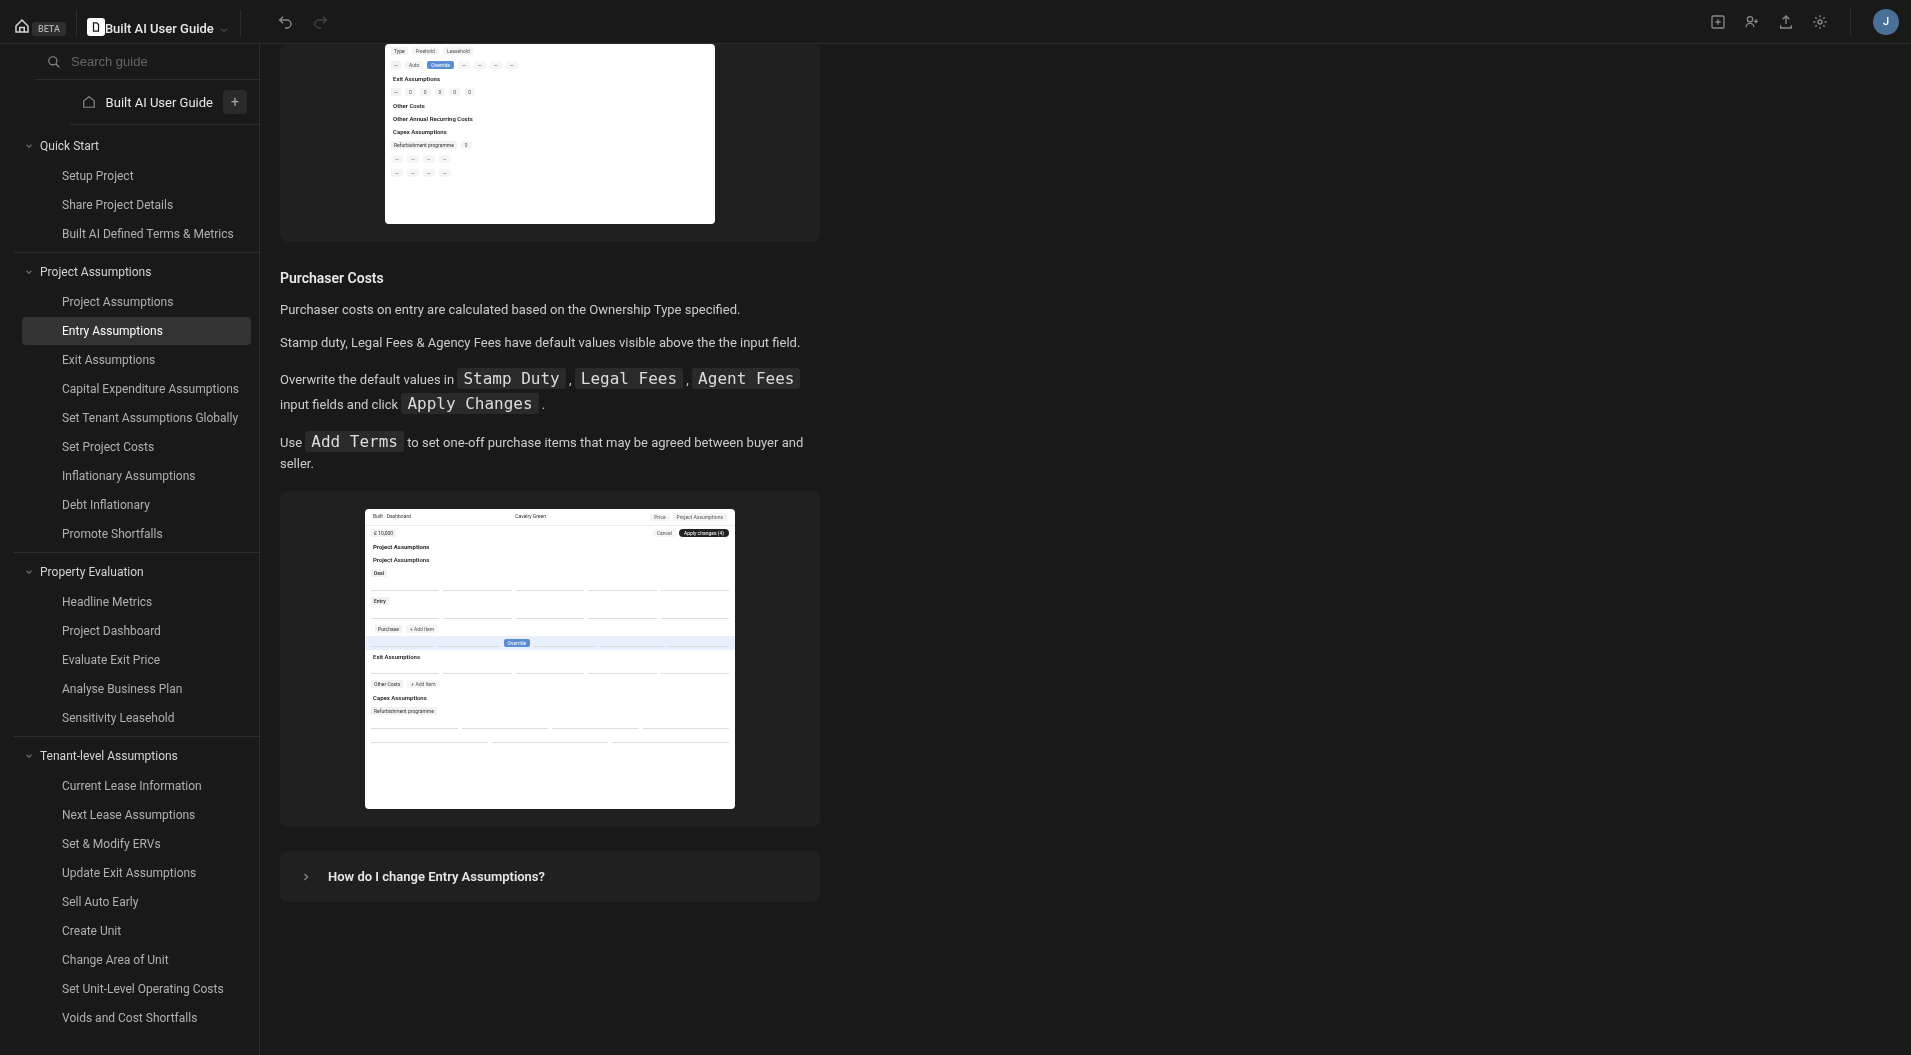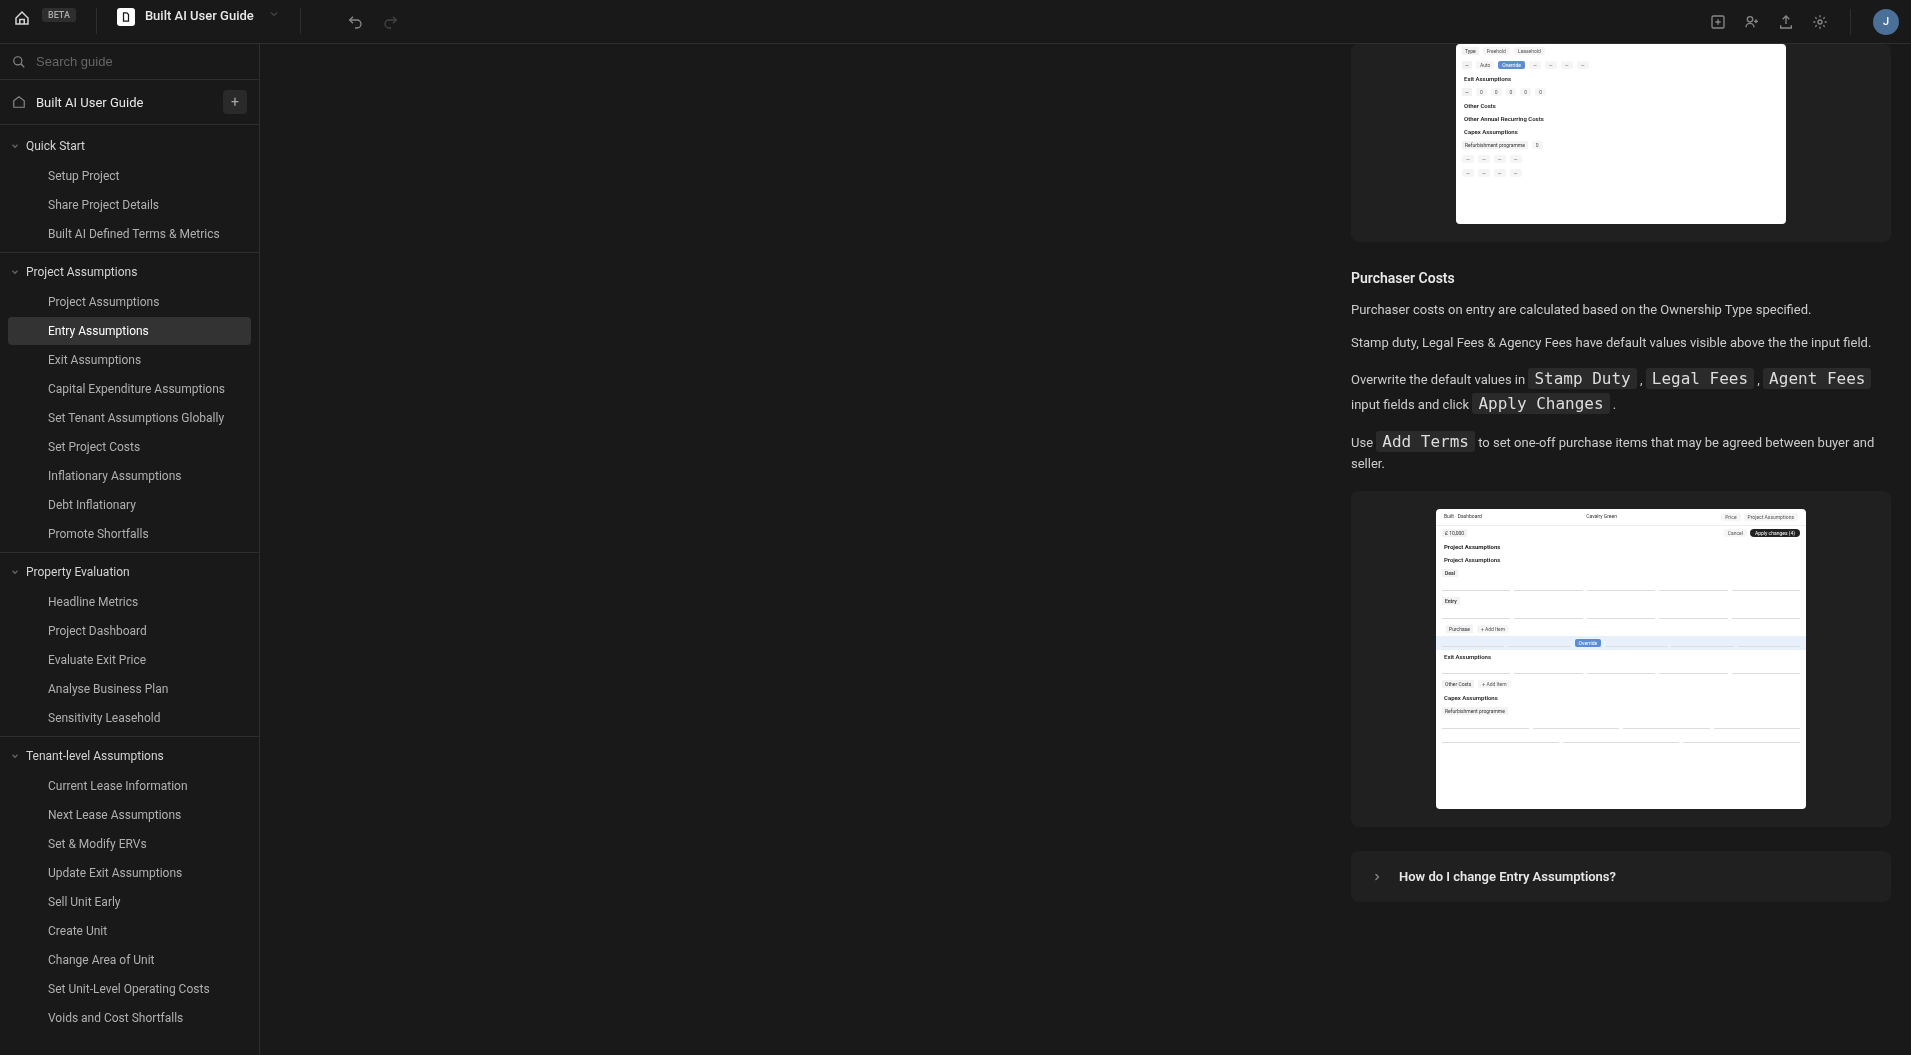--- a/index.html
+++ b/index.html
@@ -22,22 +22,21 @@
     .topbar {
       height: 44px;
       display: flex;
       align-items: center;
       padding: 0 12px;
       border-bottom: 1px solid #2e2e2e;
     }
     
     .topbar-left {
       display: flex;
-      align-items: flex-start;
-      gap: 10px;
+      align-items: flex-end;
     }
     
     .logo {
       width: 20px;
       height: 20px;
       display: flex;
       align-items: center;
       justify-content: center;
       color: #d4d4d4;
     }
@@ -132,20 +131,21 @@
       overflow: hidden;
     }
     
     
     .sidebar {
       width: 260px;
       border-right: 1px solid #2e2e2e;
       display: flex;
       flex-direction: column;
       overflow: hidden;
+      align-items: flex-end;
     }
     
     .search-row {
       padding: 10px 12px;
       display: flex;
       align-items: center;
       gap: 10px;
       border-bottom: 1px solid #2e2e2e;
     }
     
@@ -229,21 +229,21 @@
       height: 1px;
       background: #2e2e2e;
       margin: 4px 0;
     }
     
     
     .content {
       flex: 1;
       overflow-y: auto;
       display: flex;
-      justify-content: flex-end;
+      justify-content: flex-start;
       padding-bottom: 68px;
     }
     
     .article {
       width: 580px;
       padding: 0 20px;
     }
     
     .screenshot-container {
       background: #202020;
@@ -541,21 +541,21 @@
             <svg width="10" height="10" viewBox="0 0 24 24" fill="none" stroke="currentColor" stroke-width="3">
               <path d="M6 9 L12 15 L18 9"></path>
             </svg>
           </span>
           <span>Tenant-level Assumptions</span>
         </div>
         <div class="nav-item">Current Lease Information</div>
         <div class="nav-item">Next Lease Assumptions</div>
         <div class="nav-item">Set &amp; Modify ERVs</div>
         <div class="nav-item">Update Exit Assumptions</div>
-        <div class="nav-item">Sell Unit Early</div>
+        <div class="nav-item">Sell Auto Early</div>
         <div class="nav-item">Create Unit</div>
         <div class="nav-item">Change Area of Unit</div>
         <div class="nav-item">Set Unit-Level Operating Costs</div>
         <div class="nav-item">Voids and Cost Shortfalls</div>
       </div>
   </div>
 
   <div class="content">
     <div class="article">
 

